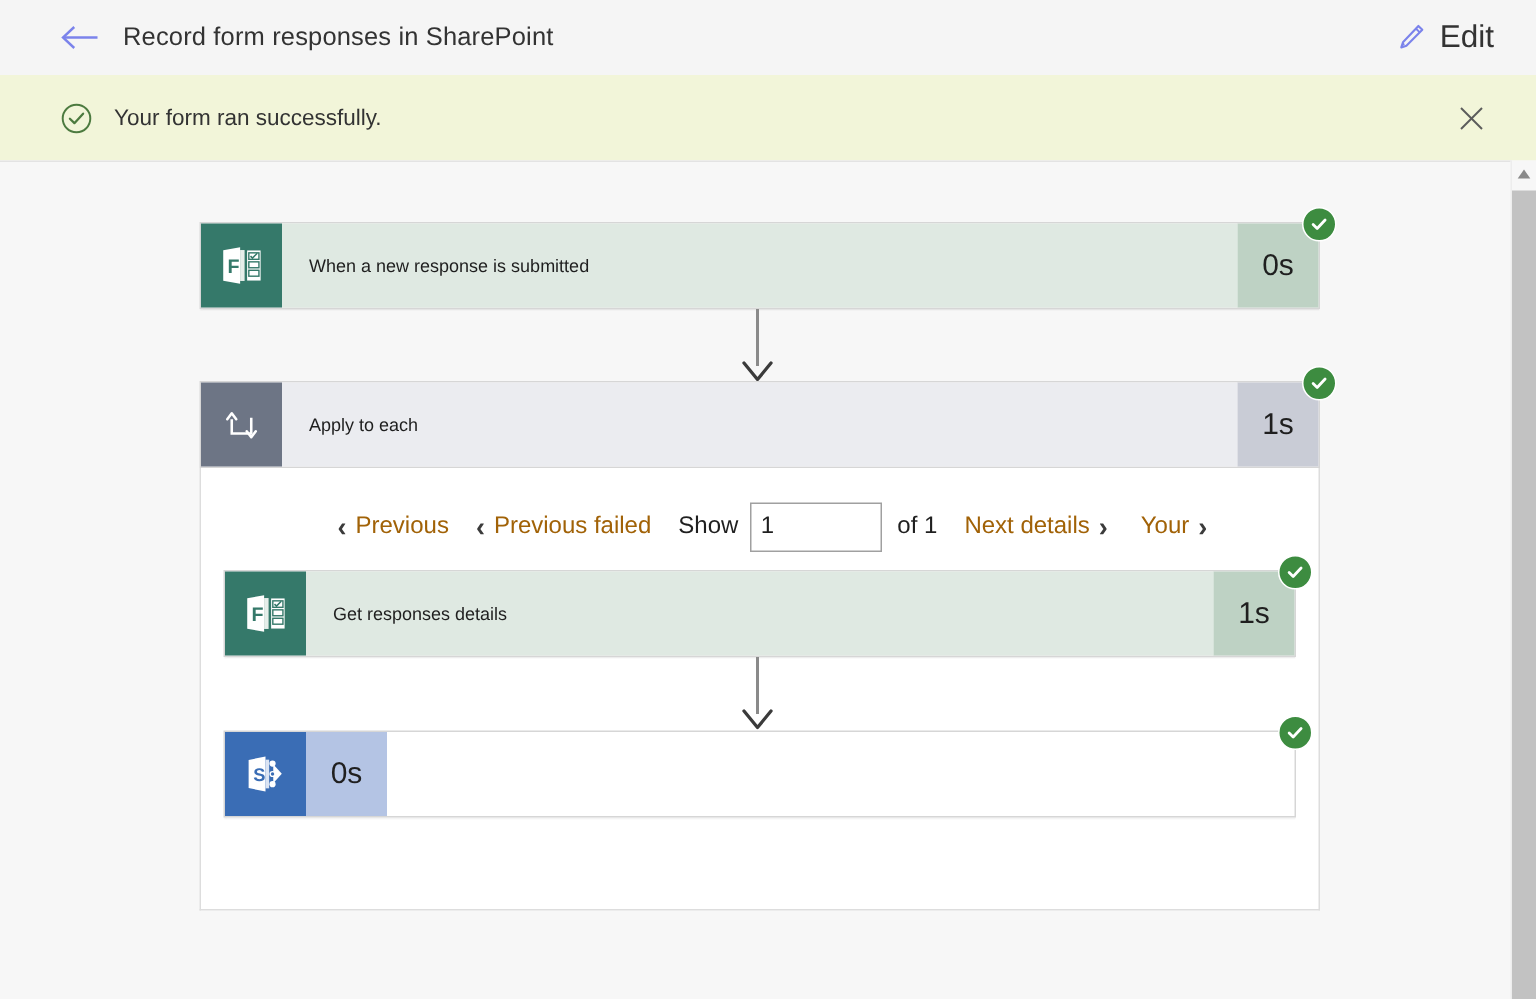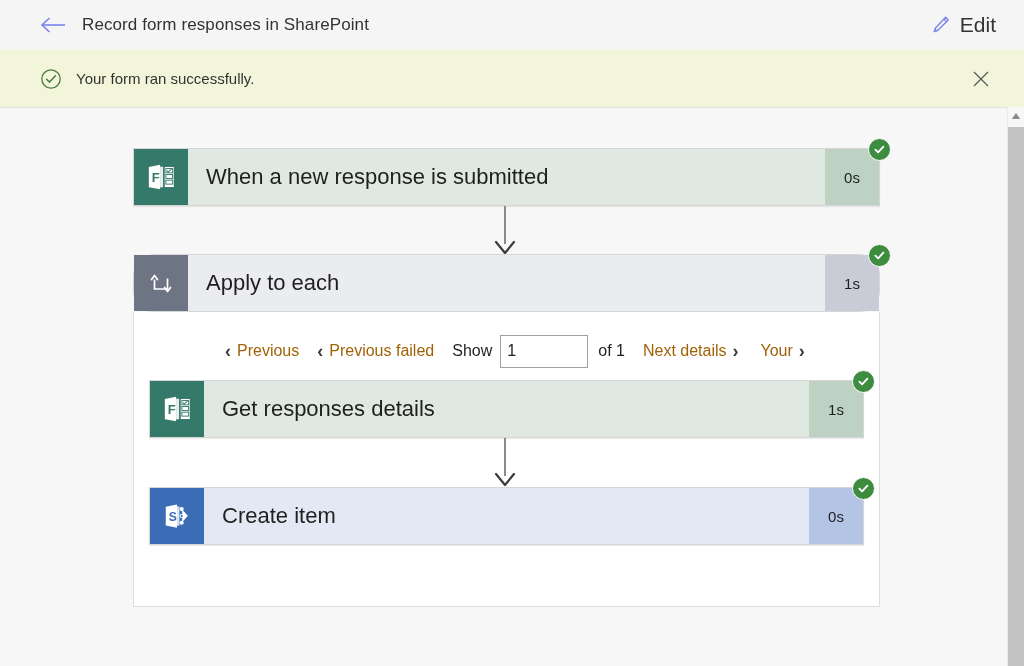--- a/index.html
+++ b/index.html
@@ -69,26 +69,26 @@
     background: #ffffff;
     border: 1px solid #d6d6d6;
     box-shadow: 0 1px 1px rgba(0,0,0,.07);
   }
   .card-icon {
     width: 54px; min-width: 54px;
     display: flex; align-items: center; justify-content: center;
   }
   .card-label {
     flex: 1; display: flex; align-items: center;
-    padding-left: 18px; font-size: 22px; color: #1f1f1f;
+    padding-left: 18px; font-size: 12px; color: #1f1f1f;
   }
   .card-duration {
     width: 54px; min-width: 54px;
     display: flex; align-items: center; justify-content: center;
-    font-size: 15px; color: #1f1f1f;
+    font-size: 20px; color: #1f1f1f;
   }
   .badge {
     position: absolute; right: -12px; top: -11px;
     width: 23px; height: 23px; border-radius: 50%;
     background: #3d8c40;
     display: flex; align-items: center; justify-content: center;
     border: 1px solid #ffffff;
   }
 
   
@@ -218,21 +218,21 @@
           <path d="M2.6 7.2 L5.5 10.1 L11.2 4.0" fill="none" stroke="#ffffff" stroke-width="2" stroke-linecap="round" stroke-linejoin="round"></path>
         </svg>
       </div>
     </div>
 
     <svg class="connector" style="left:490px; top:98px;" width="30" height="49">
       <line x1="15" y1="0" x2="15" y2="38" stroke="#8a8a8a" stroke-width="2"></line>
       <path d="M6 36 L15 47 L24 36" fill="none" stroke="#3b3b3b" stroke-width="2.2" stroke-linecap="round" stroke-linejoin="round"></path>
     </svg>
 
-    <div class="card theme-loop" style="left:133px; top:146px; width:747px; height:58px;border-radius:22px;">
+    <div class="card theme-loop" style="left:133px; top:146px; width:747px; height:58px;">
       <div class="card-icon">
         <svg width="26" height="26" viewBox="0 0 26 26">
           <path d="M6.5 9.5 L6.5 19 L19.5 19 L19.5 8.5" fill="none" stroke="#ffffff" stroke-width="1.7"></path>
           <path d="M3.5 9.5 L6.5 5.5 L9.5 9.5" fill="none" stroke="#ffffff" stroke-width="1.7" stroke-linecap="round" stroke-linejoin="round"></path>
           <path d="M16.5 17.5 L19.5 21.5 L22.5 17.5" fill="none" stroke="#ffffff" stroke-width="1.7" stroke-linecap="round" stroke-linejoin="round"></path>
         </svg>
       </div>
       <div class="card-label">Apply to each</div>
       <div class="card-duration">1s</div>
       <div class="badge">
@@ -306,21 +306,20 @@
           <path d="M4 6.0 L16 3.6 L16 28.4 L4 26.0 Z" fill="#ffffff"></path>
           <rect x="16" y="5.8" width="2.6" height="20.4" fill="#dbe4f3"></rect>
           <text x="7.3" y="21.0" font-family="Liberation Sans, sans-serif" font-size="13" font-weight="bold" fill="#3a6db5">S</text>
           <path d="M21.5 9.0 L27.6 15.8 L21.5 22.6 Z" fill="#ffffff"></path>
           <circle cx="21.0" cy="8.6" r="2.2" fill="#ffffff"></circle>
           <circle cx="21.0" cy="16.0" r="2.2" fill="#ffffff"></circle>
           <circle cx="21.0" cy="23.2" r="2.2" fill="#ffffff"></circle>
           <circle cx="21.0" cy="16.0" r="1.2" fill="#3a6db5"></circle>
         </svg>
       </div>
-      <div class="card-label">Create item</div>
       <div class="card-duration">0s</div>
       <div class="badge">
         <svg width="13" height="13" viewBox="0 0 14 14">
           <path d="M2.6 7.2 L5.5 10.1 L11.2 4.0" fill="none" stroke="#ffffff" stroke-width="2" stroke-linecap="round" stroke-linejoin="round"></path>
         </svg>
       </div>
     </div>
 
   </div>
 

